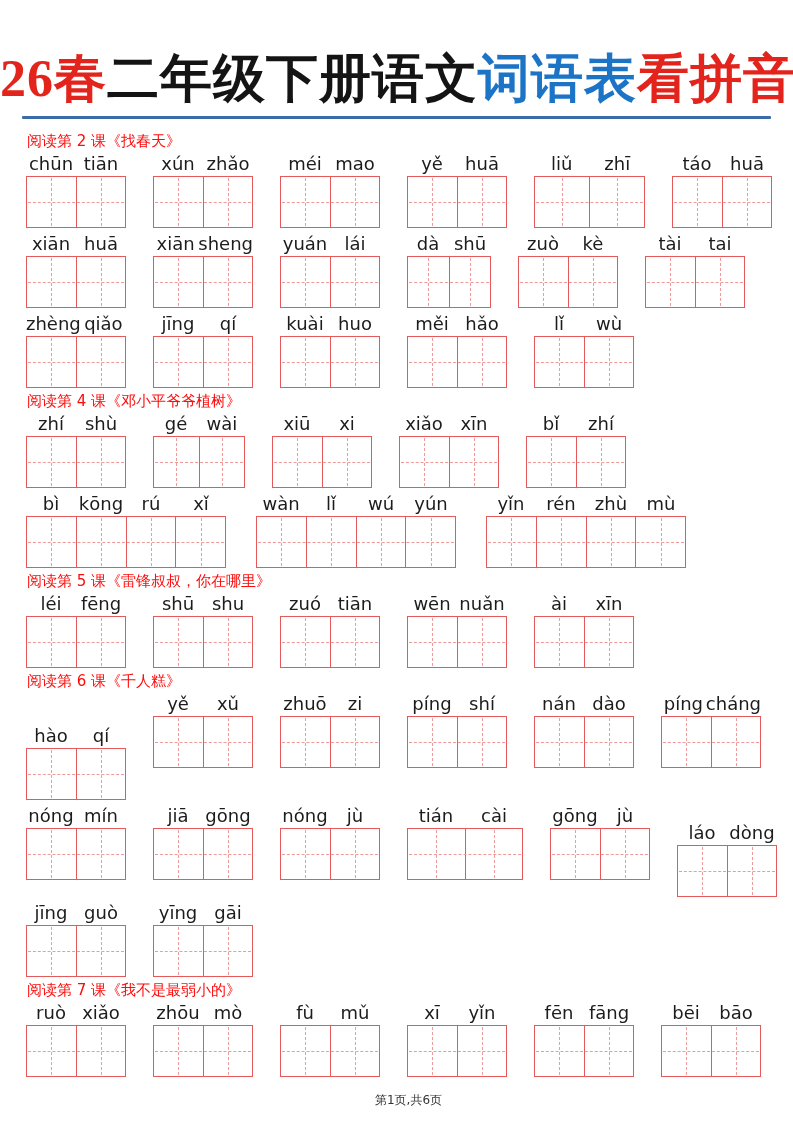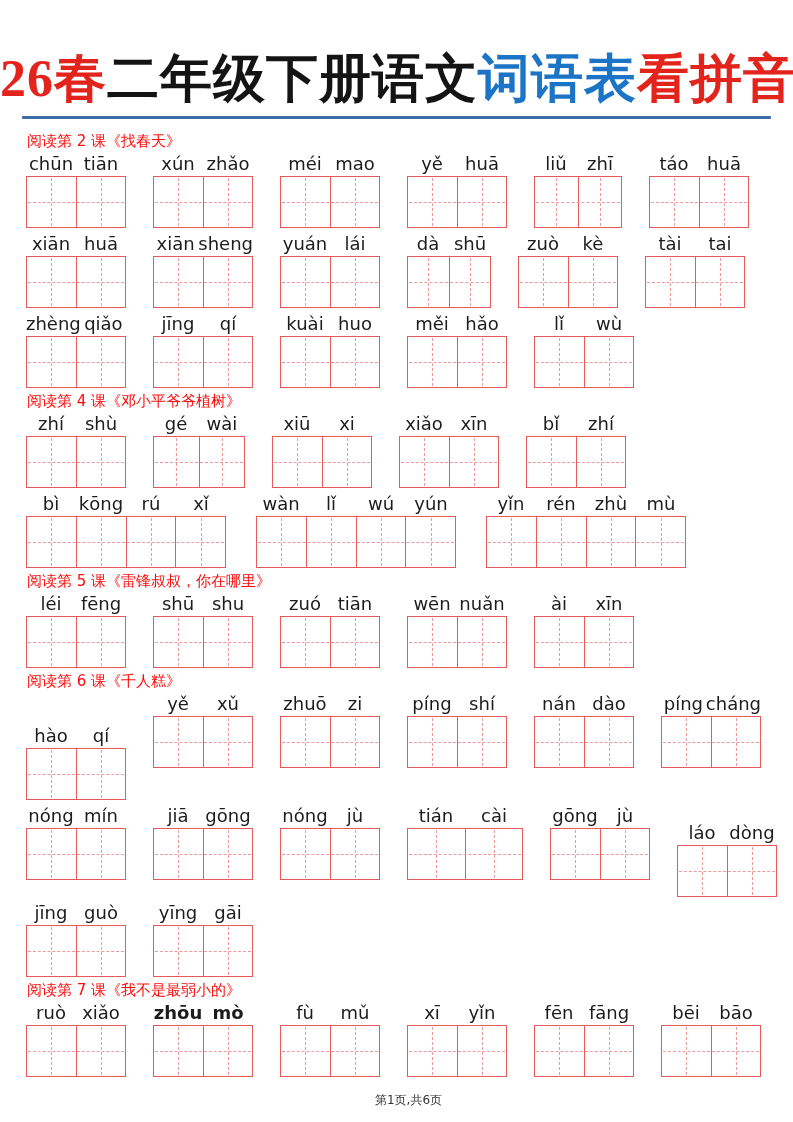--- a/index.html
+++ b/index.html
@@ -132,21 +132,21 @@
         <div class="word-block" style="width: 100px;">
           <div class="pinyin-row">
             <span>yě</span>
             <span>huā</span>
           </div>
           <div class="grid-box">
             <div class="grid-cell"></div>
             <div class="grid-cell"></div>
           </div>
         </div>
-        <div class="word-block" style="width: 88px;">
+        <div class="word-block" style="width: 111px;">
           <div class="pinyin-row">
             <span>liǔ</span>
             <span>zhī</span>
           </div>
           <div class="grid-box">
             <div class="grid-cell"></div>
             <div class="grid-cell"></div>
           </div>
         </div>
         <div class="word-block" style="width: 100px;">
@@ -576,21 +576,21 @@
         <div class="word-block" style="width: 100px;">
           <div class="pinyin-row">
             <span>ruò</span>
             <span>xiǎo</span>
           </div>
           <div class="grid-box">
             <div class="grid-cell"></div>
             <div class="grid-cell"></div>
           </div>
         </div>
-        <div class="word-block" style="width: 100px; font-weight: bold;">
+        <div class="word-block" style="width: 100px;">
           <div class="pinyin-row">
             <span>zhōu</span>
             <span>mò</span>
           </div>
           <div class="grid-box">
             <div class="grid-cell"></div>
             <div class="grid-cell"></div>
           </div>
         </div>
         <div class="word-block" style="width: 100px;">

